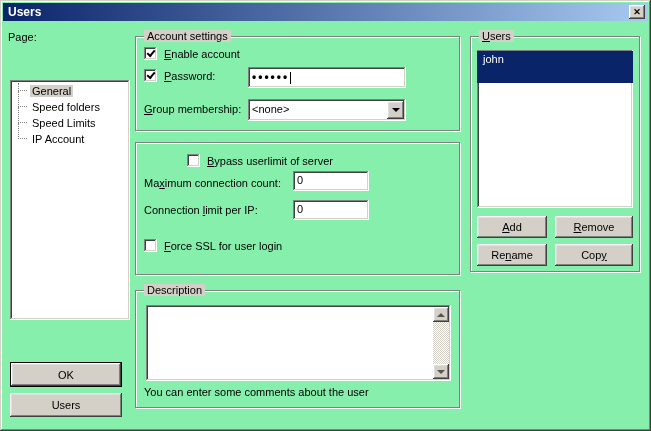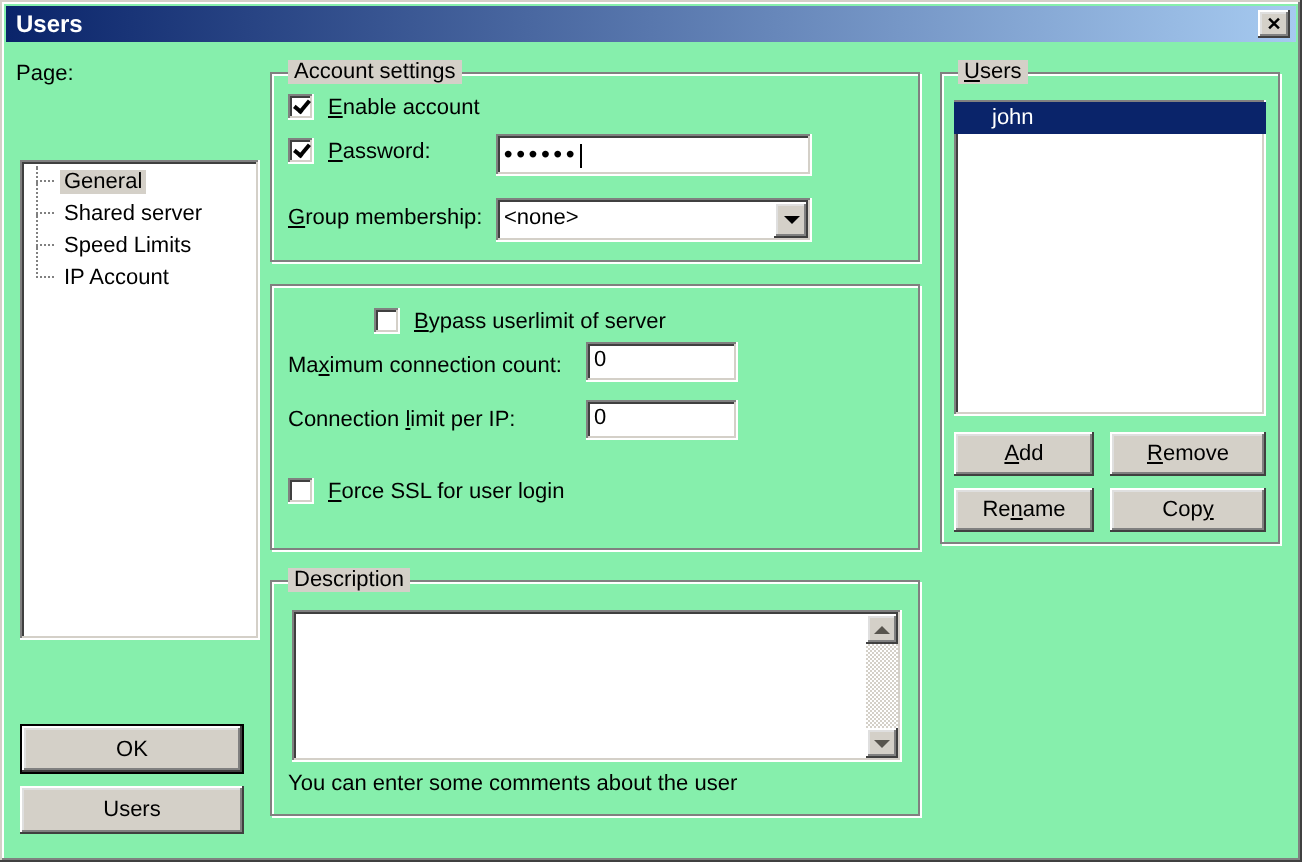--- a/index.html
+++ b/index.html
@@ -71,21 +71,21 @@
 
   .tree { position:absolute; left:10px; top:47px; width:120px; height:240px; padding-top:3px;margin-top:33px; }
   .tree-row { position:relative; height:16px; line-height:16px; }
   .tree-conn { position:absolute; left:8px; top:-8px; width:9px; height:16px;
     border-left:1px dotted #808080; border-bottom:1px dotted #808080; }
   .tree-row:first-child .tree-conn { top:0; height:8px; }
   .tree-label { margin-left:20px; padding:0 2px; }
   .tree-row.selected .tree-label { background:#d4d0c8; }
 
   .listbox { position:absolute; padding-top:1px; }
-  .list-item { height:16px; line-height:16px; padding-left:19px; }
+  .list-item { height:32px; line-height:16px; padding-left:6px; }
   .list-item.selected { background:#0a246a; color:#fff; }
 
   .textarea-box { position:absolute; }
   .vscroll { position:absolute; top:2px; right:2px; bottom:2px; width:16px;
     background:#d4d0c8; background-image:repeating-conic-gradient(#ffffff 0% 25%, #d4d0c8 0% 50%);
     background-size:2px 2px; }
   .scroll-btn { position:absolute; left:0; width:16px; height:15px;
     display:flex; align-items:center; justify-content:center; }
   .scroll-btn.up { top:0; } .scroll-btn.down { bottom:0; }
 
@@ -102,21 +102,21 @@
   </div>
 
   <span class="label" style="left:8px; top:31px;">Page:</span>
   <div class="tree sunken">
     <div class="tree-row selected">
       <span class="tree-conn"></span>
       <span class="tree-label">General</span>
     </div>
     <div class="tree-row">
       <span class="tree-conn"></span>
-      <span class="tree-label">Shared server</span>
+      <span class="tree-label">Speed folders</span>
     </div>
     <div class="tree-row">
       <span class="tree-conn"></span>
       <span class="tree-label">Speed Limits</span>
     </div>
     <div class="tree-row">
       <span class="tree-conn"></span>
       <span class="tree-label">IP Account</span>
     </div>
   </div>

